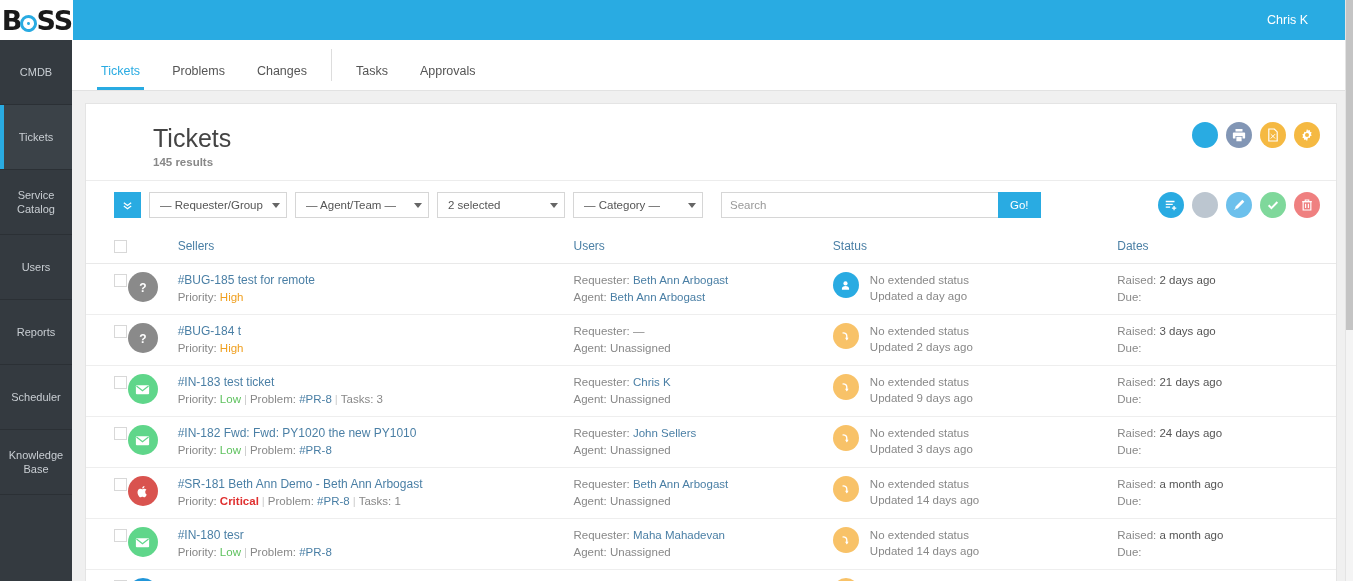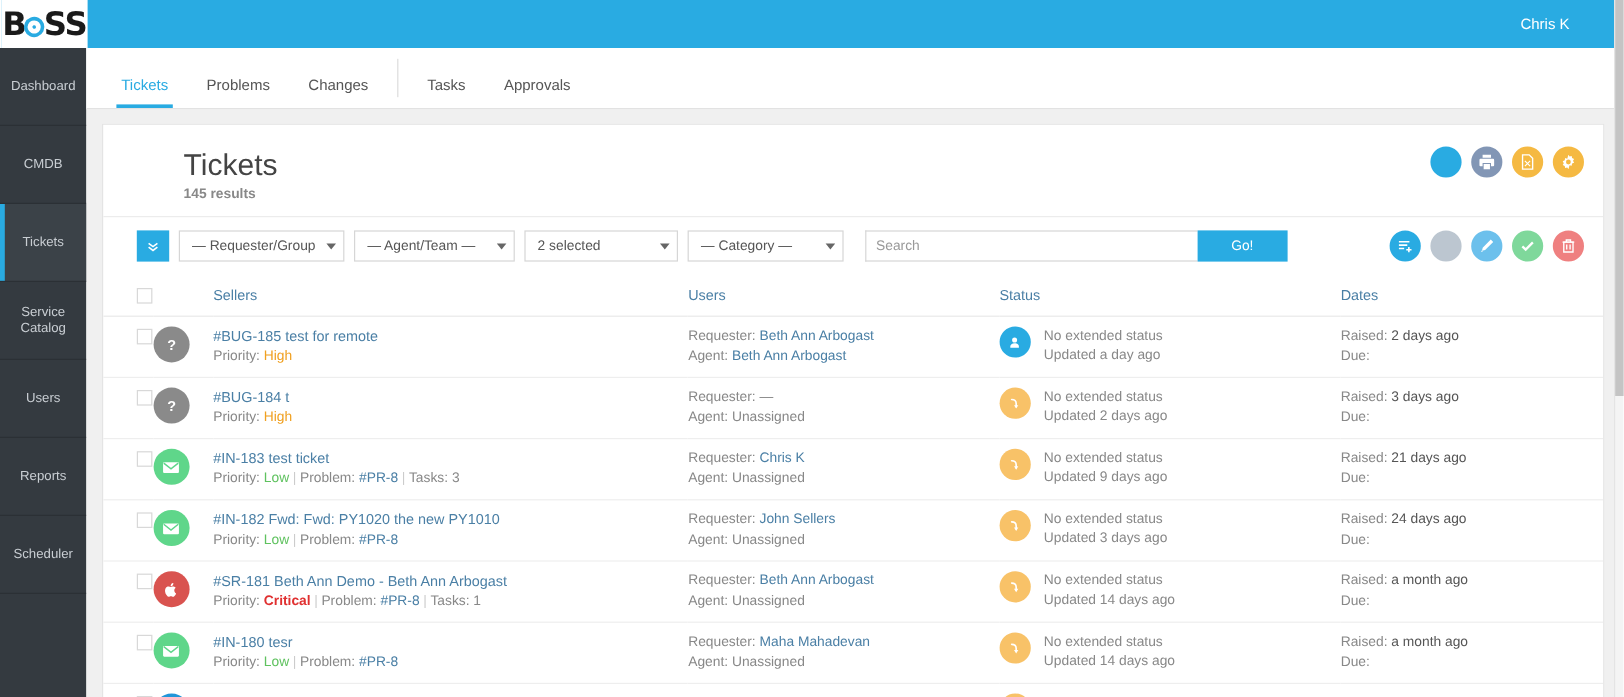--- a/index.html
+++ b/index.html
@@ -132,21 +132,21 @@
   .sel-3 { width: 128px; } .sel-4 { width: 130px; }
   .search-wrap { display: flex; margin-left: 10px; }
   .search-input {
     width: 277px; height: 26px; border: 1px solid #d6d6d6; border-right: none;
     font-size: 11.5px; color: #555; padding: 0 8px;
     font-family: "Liberation Sans", sans-serif; outline: none; background: #fff;
   }
   .search-input::placeholder { color: #999; }
   .go-btn {
     height: 26px; background: #29ABE2; color: #fff; border: none;
-    font-size: 11.5px; padding: 0 28px; cursor: pointer;
+    font-size: 11.5px; padding: 0 12px; cursor: pointer;
     font-family: "Liberation Sans", sans-serif;
   }
   .row-actions { position: absolute; right: 16px; top: 11px; display: flex; gap: 8px; }
 
   
   .tbl { width: 100%; border-collapse: collapse; table-layout: fixed; }
   .tbl th {
     text-align: left; font-size: 12px; color: #4a7fa5; font-weight: normal;
     padding: 9px 0 10px 0; border-bottom: 1px solid #e9e9e9;
   }
@@ -203,39 +203,39 @@
   <div class="topbar">
     <div class="logo">
       <div class="logo-text"><span>B</span><span class="logo-o"></span><span>SS</span></div>
     </div>
     <div class="topbar-spacer"></div>
     <div class="user-name">Chris K</div>
   </div>
 
   <div class="sidebar">
     <div class="side-item">
-        <span>Dashboard</span>
-      </div>
-    <div class="side-item">
         <span>CMDB</span>
       </div>
     <div class="side-item active">
         <span>Tickets</span>
       </div>
     <div class="side-item">
         <span><span>Service</span><br><span>Catalog</span></span>
       </div>
     <div class="side-item">
         <span>Users</span>
       </div>
     <div class="side-item">
         <span>Reports</span>
       </div>
     <div class="side-item">
         <span>Scheduler</span>
+      </div>
+    <div class="side-item">
+        <span><span>Knowledge</span><br><span>Base</span></span>
       </div>
   </div>
 
   <div class="main">
 
     <div class="tabbar">
       <div class="tab active">Tickets</div>
       <div class="tab">Problems</div>
       <div class="tab">Changes</div>
       <div class="tab-sep"></div>

